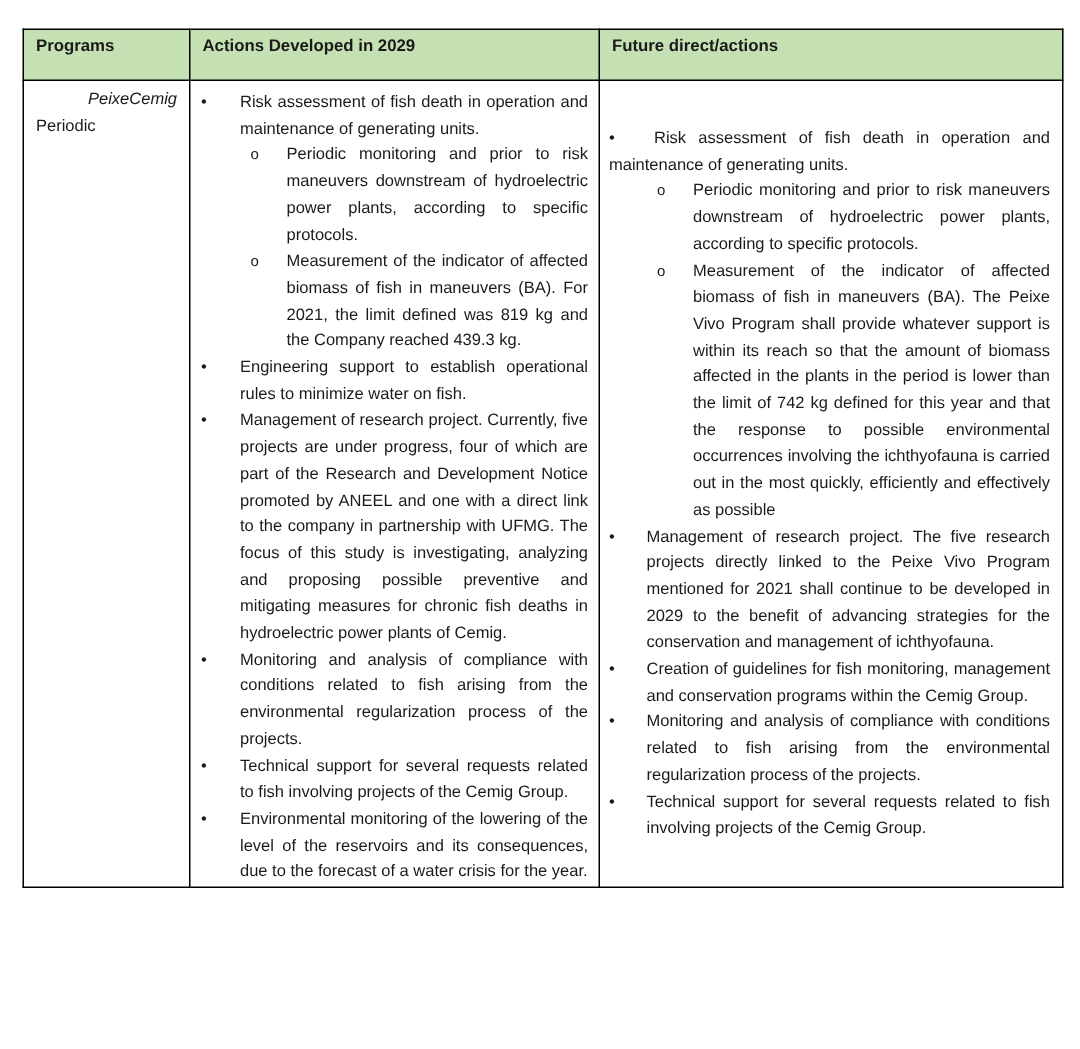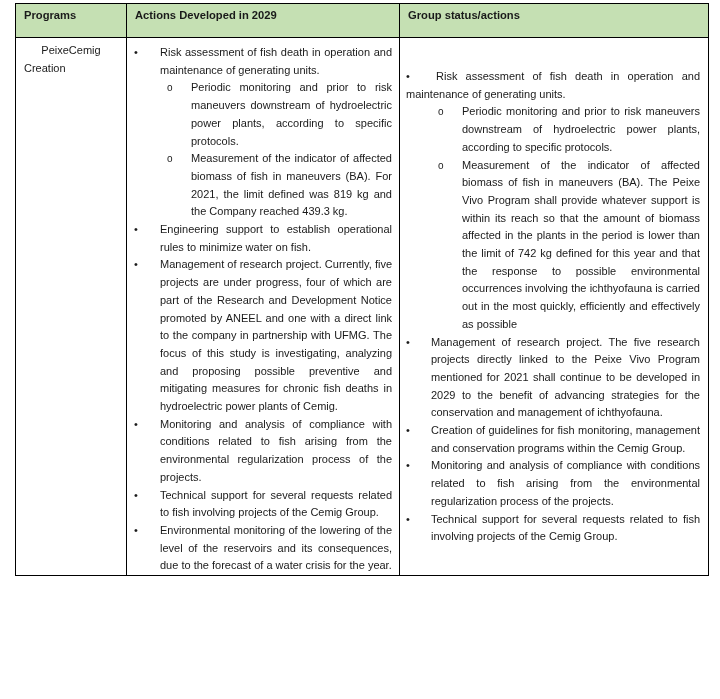--- a/index.html
+++ b/index.html
@@ -11,21 +11,21 @@
       width: 720px;
       height: 699px;
       position: relative;
       font-family: "Liberation Sans", "DejaVu Sans", sans-serif;
       color: #1a1a1a;
       overflow: hidden;
     }
     .doc-table {
       position: absolute;
       left: 15px;
-      top: 3px;
+      top: 19px;
       width: 694px;
       height: 516px;
       border-collapse: collapse;
       table-layout: fixed;
       font-size: 11px;
       line-height: 17.7px;
     }
     .doc-table td, .doc-table th {
       border: 1px solid #000;
       vertical-align: top;
@@ -44,21 +44,22 @@
     .col-2021 { width: 273px; }
     .col-future { width: auto; }
 
     .prog-cell {
       padding: 4px 8px 0 8px !important;
       text-align: justify;
       text-align-last: auto;
     }
     .prog-line1 {
       display: flex;
-      justify-content: center;
+      justify-content: flex-end;
+      font-style: italic;
     }
 
     ul.bul {
       list-style: none;
       margin: 0;
       padding: 0;
     }
     ul.bul > li {
       position: relative;
       text-align: justify;
@@ -101,32 +102,32 @@
 <table class="doc-table">
   <colgroup>
     <col class="col-prog">
     <col class="col-2021">
     <col class="col-future">
   </colgroup>
   <thead>
     <tr>
       <th>Programs</th>
       <th>Actions Developed in 2029</th>
-      <th>Group status/actions</th>
+      <th>Future direct/actions</th>
     </tr>
   </thead>
   <tbody>
     <tr>
 
       <td class="prog-cell">
         <div class="prog-line1">
           <span>Peixe</span>
           <span>Cemig</span>
         </div>
-        <div>Creation</div>
+        <div>Periodic</div>
       </td>
 
       <td class="c2">
         <ul class="bul">
           <li>
             <span class="bullet-icon">•</span>
             <span>Risk assessment of fish death in operation and maintenance of generating units.</span>
             <ul class="sub">
               <li>
                 <span class="bullet-icon">o</span>

